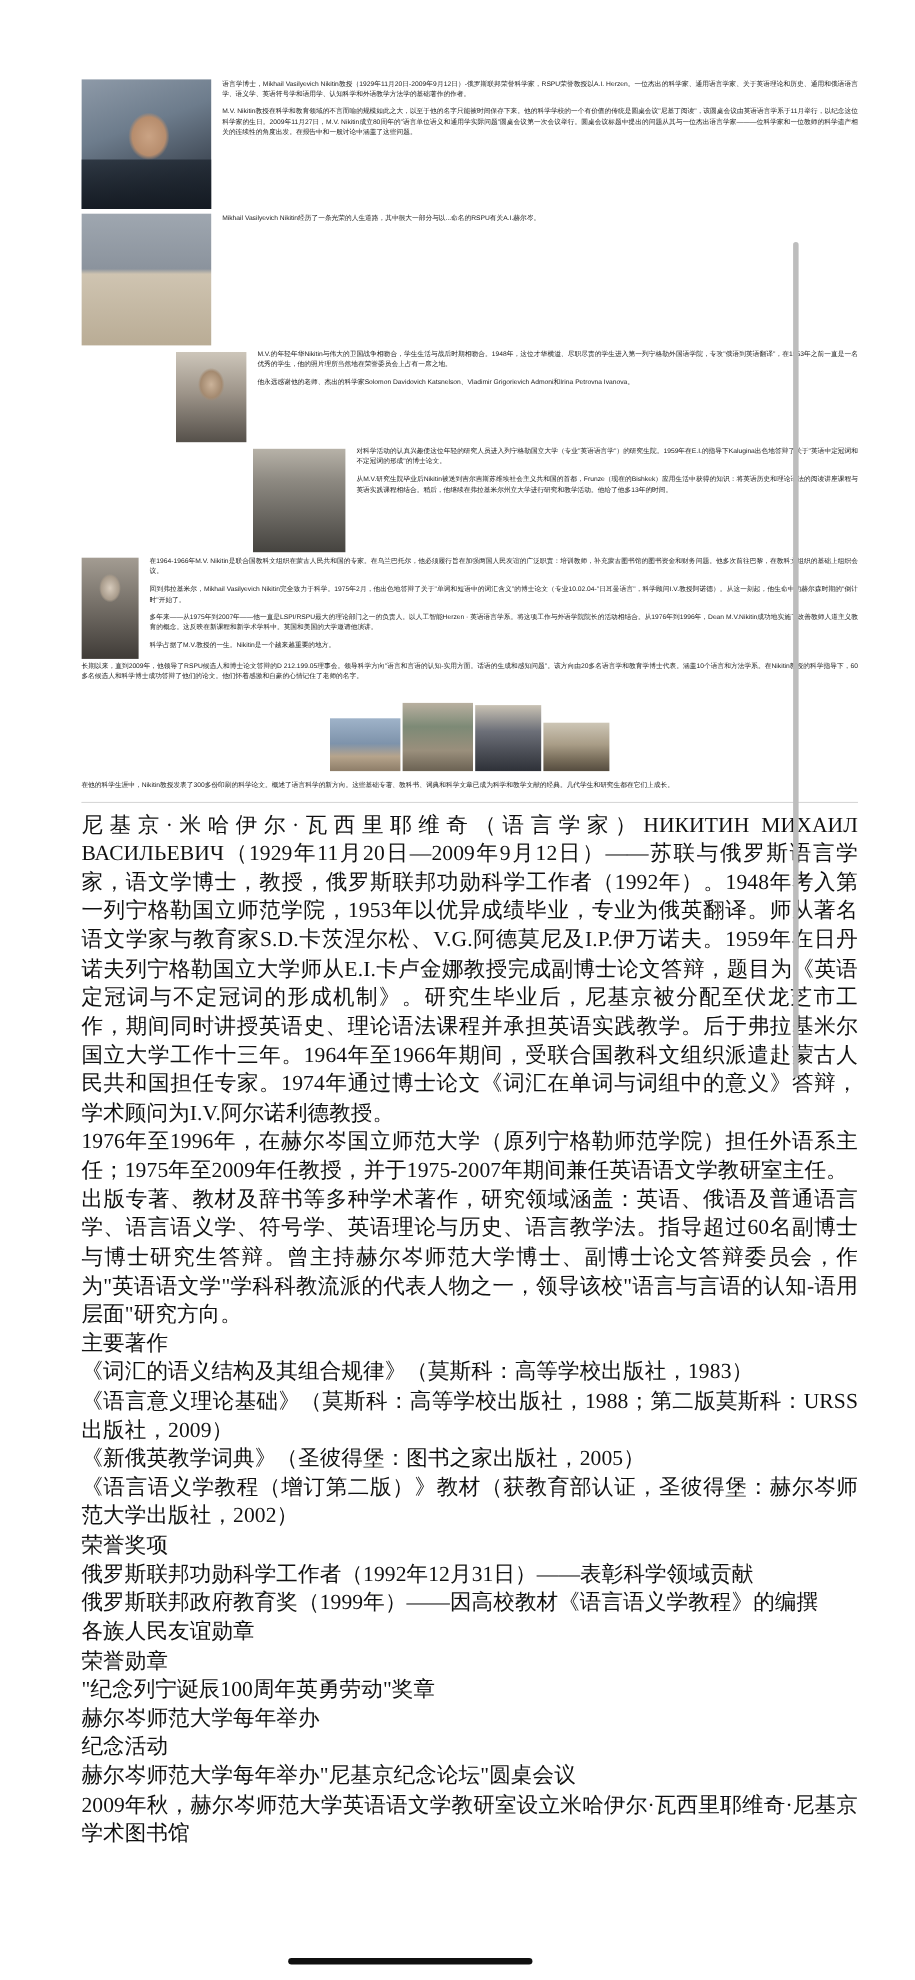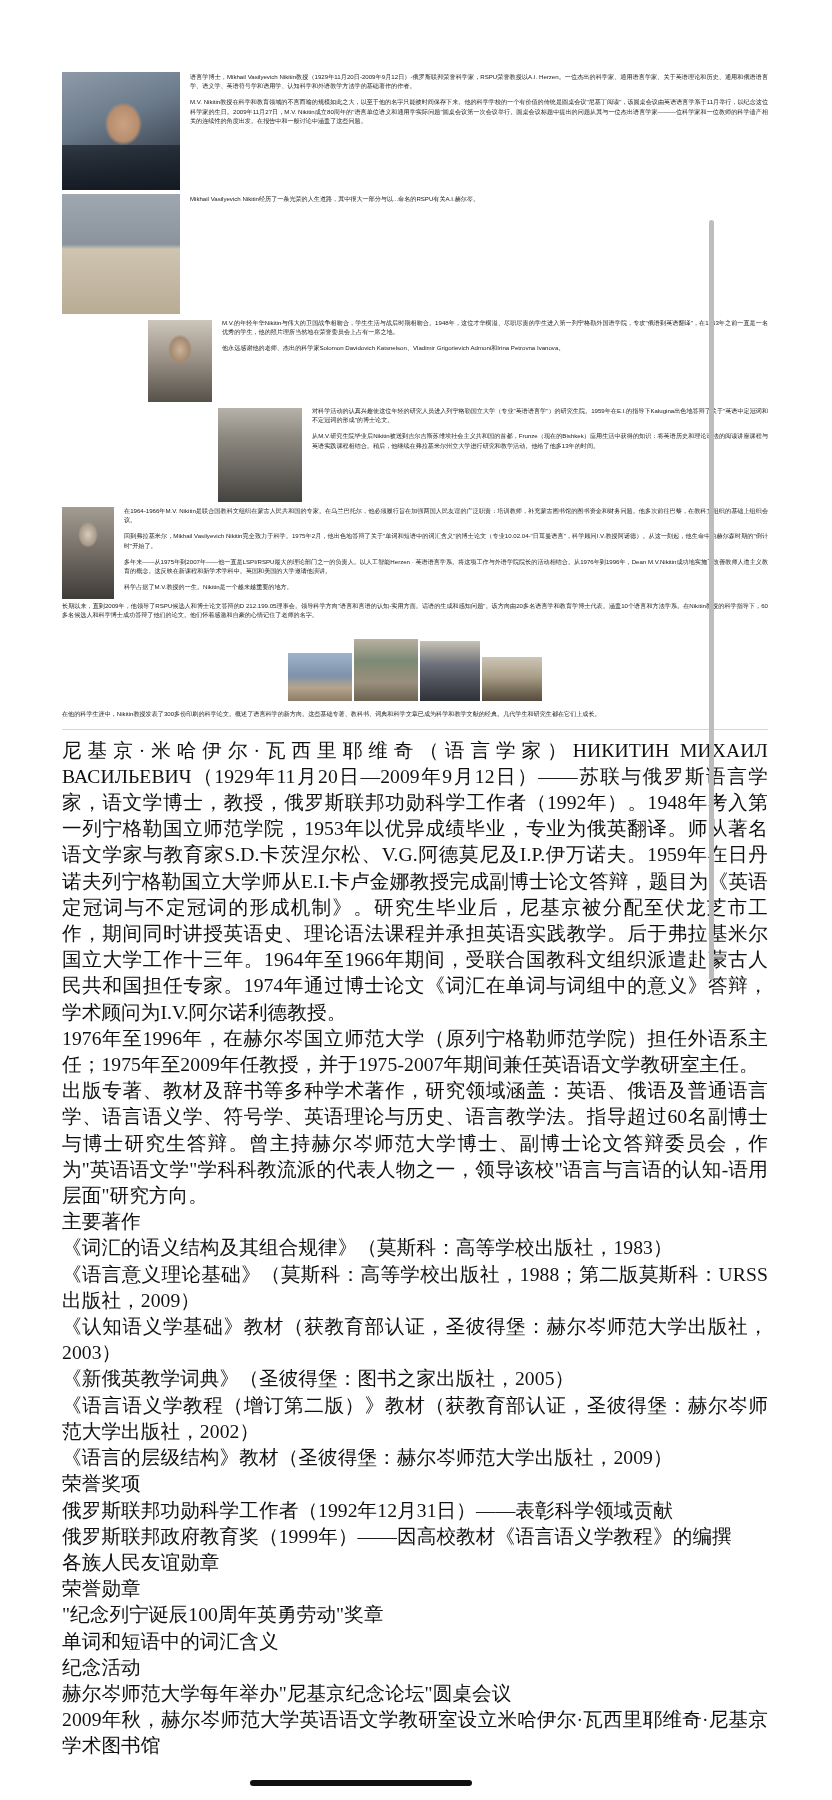--- a/index.html
+++ b/index.html
@@ -13,21 +13,21 @@
     height: 1800px;
     font-family: "Liberation Serif", "DejaVu Serif", serif;
     color: #000000;
     position: relative;
     overflow: hidden;
   }
 
   
   .page {
     position: absolute;
-    left: 0; top: 0;
+    left: 12px; top: 0;
     width: 722px;
     height: 1800px;
     background: #ffffff;
   }
 
   .content {
     position: absolute;
     left: 62px;
     top: 72px;
     width: 706px;
@@ -239,31 +239,29 @@
 
     <hr class="rule">
 
     <div class="body-text">
       <p>尼基京·米哈伊尔·瓦西里耶维奇（语言学家）НИКИТИН МИХАИЛ ВАСИЛЬЕВИЧ（1929年11月20日—2009年9月12日）——苏联与俄罗斯语言学家，语文学博士，教授，俄罗斯联邦功勋科学工作者（1992年）。1948年考入第一列宁格勒国立师范学院，1953年以优异成绩毕业，专业为俄英翻译。师从著名语文学家与教育家S.D.卡茨涅尔松、V.G.阿德莫尼及I.P.伊万诺夫。1959年在日丹诺夫列宁格勒国立大学师从E.I.卡卢金娜教授完成副博士论文答辩，题目为《英语定冠词与不定冠词的形成机制》。研究生毕业后，尼基京被分配至伏龙芝市工作，期间同时讲授英语史、理论语法课程并承担英语实践教学。后于弗拉基米尔国立大学工作十三年。1964年至1966年期间，受联合国教科文组织派遣赴蒙古人民共和国担任专家。1974年通过博士论文《词汇在单词与词组中的意义》答辩，学术顾问为I.V.阿尔诺利德教授。</p>
       <p>1976年至1996年，在赫尔岑国立师范大学（原列宁格勒师范学院）担任外语系主任；1975年至2009年任教授，并于1975-2007年期间兼任英语语文学教研室主任。</p>
       <p>出版专著、教材及辞书等多种学术著作，研究领域涵盖：英语、俄语及普通语言学、语言语义学、符号学、英语理论与历史、语言教学法。指导超过60名副博士与博士研究生答辩。曾主持赫尔岑师范大学博士、副博士论文答辩委员会，作为"英语语文学"学科科教流派的代表人物之一，领导该校"语言与言语的认知-语用层面"研究方向。</p>
       <p>主要著作</p>
       <p>《词汇的语义结构及其组合规律》（莫斯科：高等学校出版社，1983）</p>
       <p>《语言意义理论基础》（莫斯科：高等学校出版社，1988；第二版莫斯科：URSS出版社，2009）</p>
-      <p>《认知语义学基础》教材（获教育部认证，圣彼得堡：赫尔岑师范大学出版社，2003）</p>
       <p>《新俄英教学词典》（圣彼得堡：图书之家出版社，2005）</p>
       <p>《语言语义学教程（增订第二版）》教材（获教育部认证，圣彼得堡：赫尔岑师范大学出版社，2002）</p>
-      <p>《语言的层级结构》教材（圣彼得堡：赫尔岑师范大学出版社，2009）</p>
       <p>荣誉奖项</p>
       <p>俄罗斯联邦功勋科学工作者（1992年12月31日）——表彰科学领域贡献</p>
       <p>俄罗斯联邦政府教育奖（1999年）——因高校教材《语言语义学教程》的编撰</p>
       <p>各族人民友谊勋章</p>
       <p>荣誉勋章</p>
       <p>"纪念列宁诞辰100周年英勇劳动"奖章</p>
-      <p>单词和短语中的词汇含义</p>
+      <p>赫尔岑师范大学每年举办</p>
       <p>纪念活动</p>
       <p>赫尔岑师范大学每年举办"尼基京纪念论坛"圆桌会议</p>
       <p>2009年秋，赫尔岑师范大学英语语文学教研室设立米哈伊尔·瓦西里耶维奇·尼基京学术图书馆</p>
     </div>
 
   </div>
 
   <div class="vscroll-track"></div>
   <div class="home-indicator"></div>
 </div>

